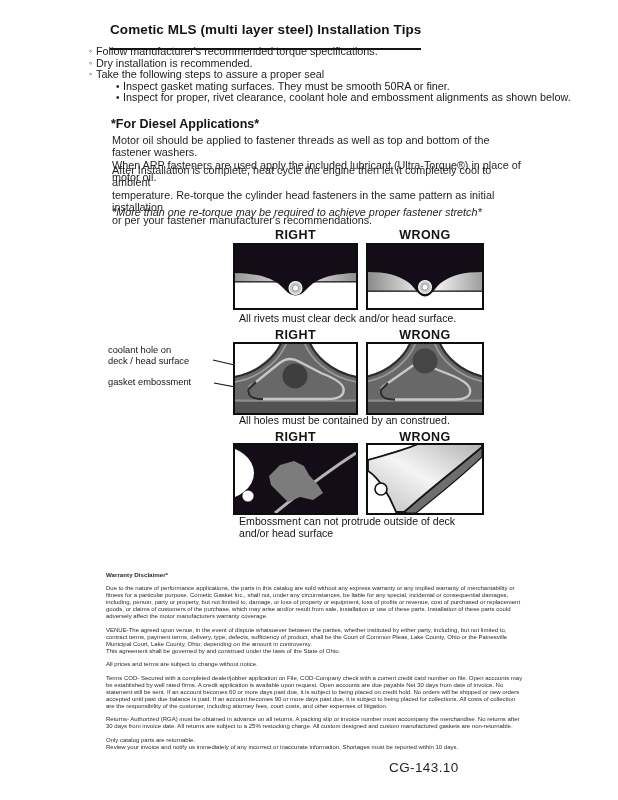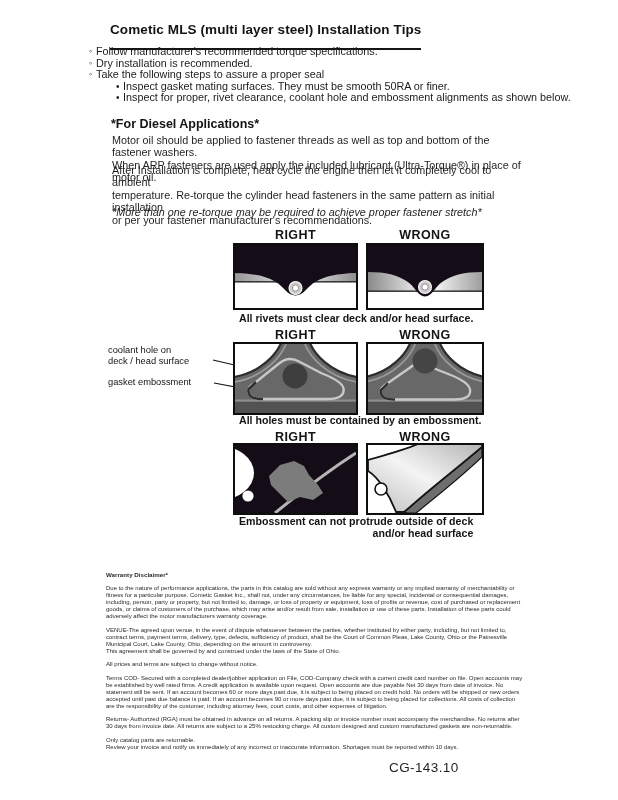--- a/index.html
+++ b/index.html
@@ -26,22 +26,22 @@
   .dlabel{font-size:12.5px;font-weight:bold;letter-spacing:0.4px;text-align:center;color:#141414;}
   .lab-l{left:233px;width:125px;}
   .lab-r{left:366px;width:118px;}
   .r1{top:228px;} .r2{top:328px;} .r3{top:430px;}
 
   .dbox{border:2px solid #0e0e0e;background:#fff;line-height:0;}
   .box-l{left:233px;} .box-r{left:366px;}
   .boxy1{top:243px;} .boxy2{top:342px;} .boxy3{top:443px;}
   .dbox svg{display:block;}
 
-  .cap{left:239px;font-size:10.6px;font-weight:700;line-height:11.8px;color:#141414;white-space:pre-line;}
-  .cap1{top:313px;} .cap2{top:415px;} .cap3{top:516px;text-align:right;}
+  .cap{left:239px;font-size:10.6px;font-weight:400;line-height:11.8px;color:#141414;white-space:pre-line;}
+  .cap1{top:313px;} .cap2{top:415px;} .cap3{top:516px;}
 
   .ann{left:108px;width:104px;text-align:left;font-size:9.3px;line-height:10.8px;color:#141414;white-space:pre-line;}
   .ann1{top:345px;} .ann2{top:377px;}
   .leaders{left:205px;top:352px;}
 
   .legal{left:106px;top:571px;width:418px;font-size:6px;line-height:7px;color:#2a2a2a;}
   .legal h4{margin:0 0 7px 0;font-size:6.2px;font-weight:bold;}
   .legal p{margin:0 0 6.5px 0;white-space:pre-line;}
   .footer-code{left:389px;top:760px;font-size:13.5px;letter-spacing:0.4px;color:#1f1f1f;}
 </style>
@@ -161,21 +161,21 @@
       <ellipse cx="-16" cy="-20" rx="67" ry="59" fill="none" stroke="#9c9c9c" stroke-width="1.6"></ellipse>
       <ellipse cx="130" cy="-20" rx="67" ry="59" fill="none" stroke="#9c9c9c" stroke-width="1.6"></ellipse>
       <ellipse cx="-16" cy="-20" rx="62" ry="54" fill="#ffffff" stroke="#2c2c2c" stroke-width="2.2"></ellipse>
       <ellipse cx="130" cy="-20" rx="62" ry="54" fill="#ffffff" stroke="#2c2c2c" stroke-width="2.2"></ellipse>
       <path d="M13,46 C12,53.5 17.5,55.5 27,55.5 L86,55.5 C99,55.5 103,51.5 102,45.5 C101,39.5 93,35 81.5,30.5 L60,22 C53.5,18 47,19 41.5,24 L20,39 C15,42.5 13.5,43.5 13,46 Z" fill="none" stroke="#c8c8c8" stroke-width="2.4"></path>
       <path d="M20,39 L13,46 C12,53.5 17.5,55.5 27,55.5" fill="none" stroke="#2f2f2f" stroke-width="2.4"></path>
       <circle cx="57" cy="17" r="12.5" fill="#454545"></circle>
     </svg>
   </div>
 
-  <div class="abs cap cap2">All holes must be contained by an embossment.</div>
+  <div class="abs cap cap2">All holes must be contained by an construed.</div>
 
   <div class="abs dlabel lab-l r3">RIGHT</div>
   <div class="abs dlabel lab-r r3">WRONG</div>
 
   <div class="abs dbox box-l boxy3">
     <svg width="121" height="68" viewBox="0 0 121 68" xmlns="http://www.w3.org/2000/svg">
       <rect width="121" height="68" fill="#140d17"></rect>
       <ellipse cx="-16" cy="28" rx="35" ry="27" fill="#ffffff"></ellipse>
       <path d="M40,68 C62,50 90,28 121,8" fill="none" stroke="#b5b5b5" stroke-width="3"></path>
       <path d="M34,31 L45,20 L59,16 L69,21 L74,30 L83,40 L88,48 L78,55 L65,52 L53,57 L43,47 L36,40 Z" fill="#7c7c7c"></path>

